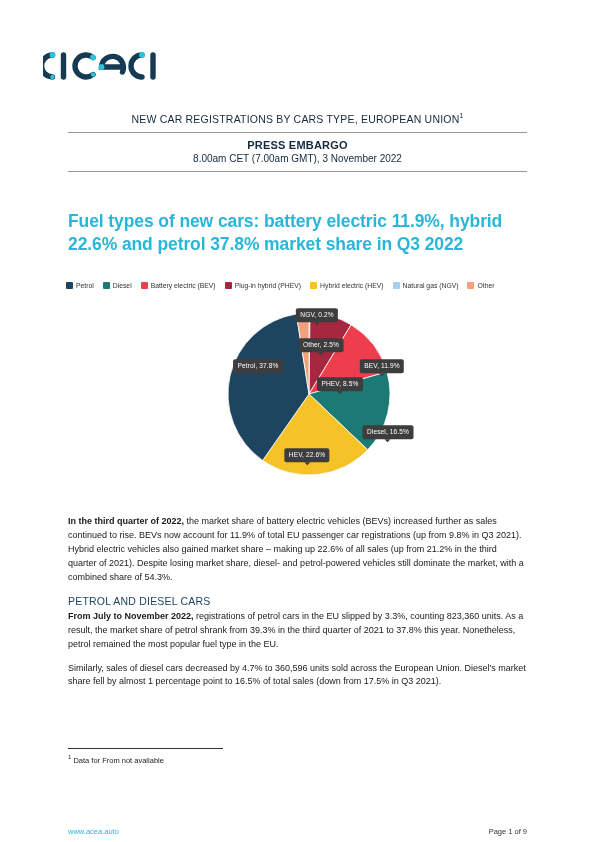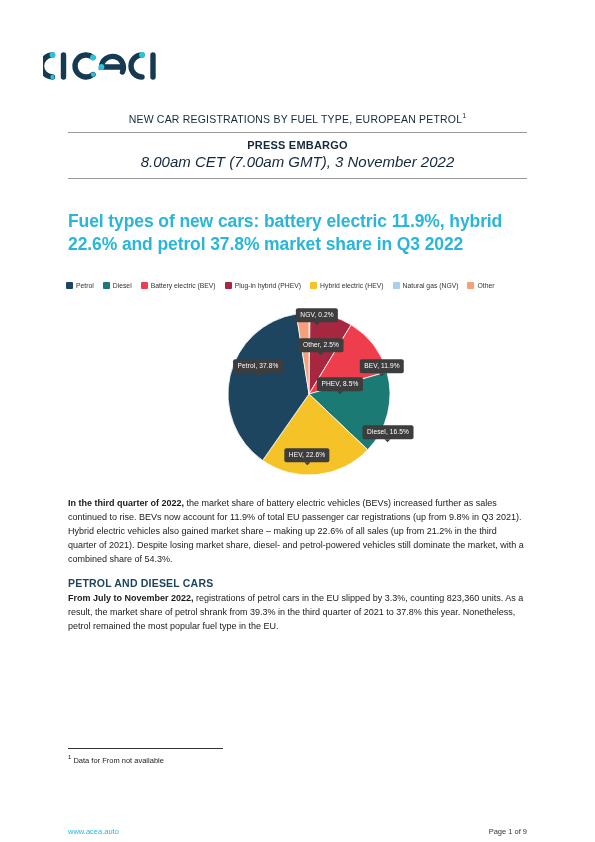--- a/index.html
+++ b/index.html
@@ -58,23 +58,22 @@
     padding: 5px 0 5px;
     line-height: 1.35;
   }
   .embargo-line1 {
     font-size: 11px;
     font-weight: bold;
     color: #15293c;
     letter-spacing: 0.2px;
   }
   .embargo-line2 {
-    font-size: 15px;
+    font-size: 10px;
     color: #15293c;
-    font-style: italic;
   }
 
   
   .headline {
     position: absolute;
     left: 68px;
     top: 210px;
     width: 455px;
     font-size: 17.5px;
     font-weight: bold;
@@ -150,34 +149,34 @@
     width: 0; height: 0;
     border-left: 3px solid transparent;
     border-right: 3px solid transparent;
     border-top: 3px solid #3d3d3d;
   }
 
   
   .body-copy {
     position: absolute;
     left: 68px;
-    top: 497px;
+    top: 515px;
     width: 459px;
   }
   .body-copy p {
     margin: 0 0 10px 0;
     font-size: 9px;
     line-height: 1.55;
     color: #1a1a1a;
     text-align: left;
   }
   .body-copy p b { font-weight: bold; }
   .section-head {
     font-size: 10.5px;
-    font-weight: bold;
+    font-weight: normal;
     color: #1d4560;
     letter-spacing: 0.2px;
     margin: 8px 0 3px 0;
   }
 
   
   .footnote-wrap {
     position: absolute;
     left: 68px;
     top: 748px;
@@ -235,21 +234,21 @@
         <circle cx="50" cy="19.5" r="2.9"></circle>
         <circle cx="58.5" cy="29" r="2.9"></circle>
         <circle cx="99" cy="17" r="2.9"></circle>
         <circle cx="9.5" cy="39" r="2.2"></circle>
         <circle cx="50" cy="36.5" r="2.2"></circle>
       </g>
     </svg>
   </div>
 
   <div class="header">
-    <div class="doc-title"><span>NEW CAR REGISTRATIONS BY FUEL TYPE, EUROPEAN PETROL</span><sup>1</sup></div>
+    <div class="doc-title"><span>NEW CAR REGISTRATIONS BY CARS TYPE, EUROPEAN UNION</span><sup>1</sup></div>
     <hr class="rule">
     <div class="embargo">
       <div class="embargo-line1">PRESS EMBARGO</div>
       <div class="embargo-line2">8.00am CET (7.00am GMT), 3 November 2022</div>
     </div>
     <hr class="rule">
   </div>
 
   <div class="headline">Fuel types of new cars: battery electric 11.9%, hybrid 22.6% and petrol 37.8% market share in Q3 2022</div>
 
@@ -309,20 +308,21 @@
     </div>
   </div>
 
   <div class="body-copy">
     <p><b>In the third quarter of 2022,</b><span> the market share of battery electric vehicles (BEVs) increased further as sales continued to rise. BEVs now account for 11.9% of total EU passenger car registrations (up from 9.8% in Q3 2021). Hybrid electric vehicles also gained market share – making up 22.6% of all sales (up from 21.2% in the third quarter of 2021). Despite losing market share, diesel- and petrol-powered vehicles still dominate the market, with a combined share of 54.3%.</span></p>
 
     <div class="section-head">PETROL AND DIESEL CARS</div>
 
     <p><b>From July to November 2022,</b><span> registrations of petrol cars in the EU slipped by 3.3%, counting 823,360 units. As a result, the market share of petrol shrank from 39.3% in the third quarter of 2021 to 37.8% this year. Nonetheless, petrol remained the most popular fuel type in the EU.</span></p>
 
+    <p>Similarly, sales of diesel cars decreased by 4.7% to 360,596 units sold across the European Union. Diesel's market share fell by almost 1 percentage point to 16.5% of total sales (down from 17.5% in Q3 2021).</p>
   </div>
 
   <div class="footnote-wrap">
     <hr class="footnote-rule">
     <div class="footnote"><sup>1</sup><span> Data for From not available</span></div>
   </div>
 
   <div class="footer-bar">
     <a class="footer-link" href="#">www.acea.auto</a>
     <span class="footer-page">Page 1 of 9</span>

